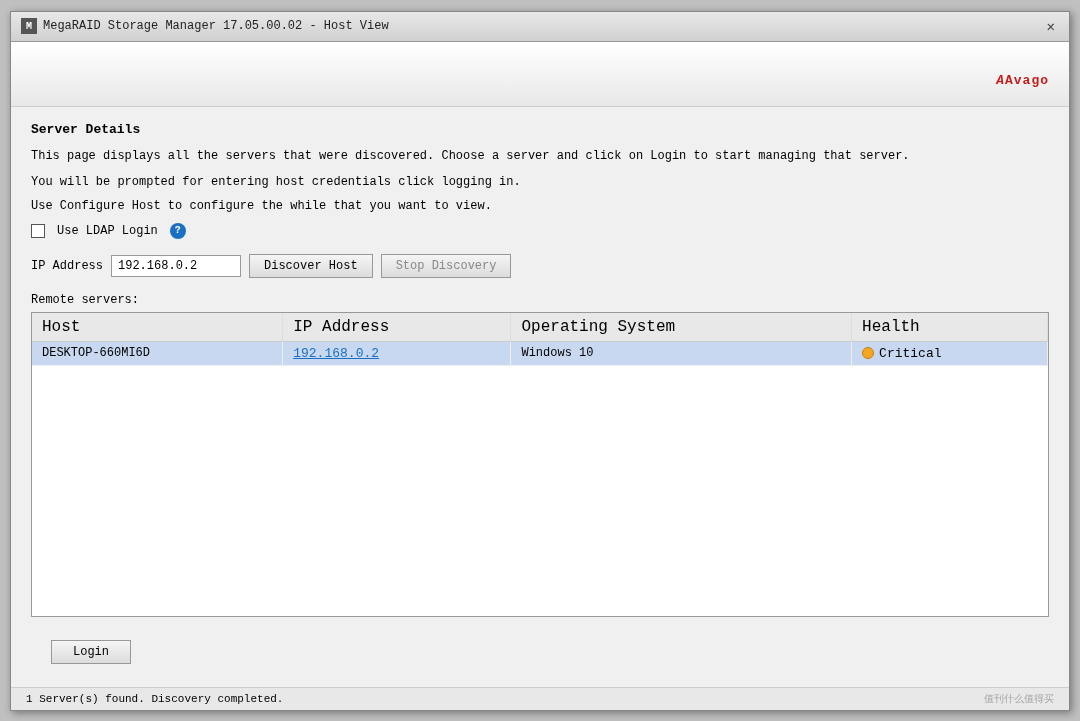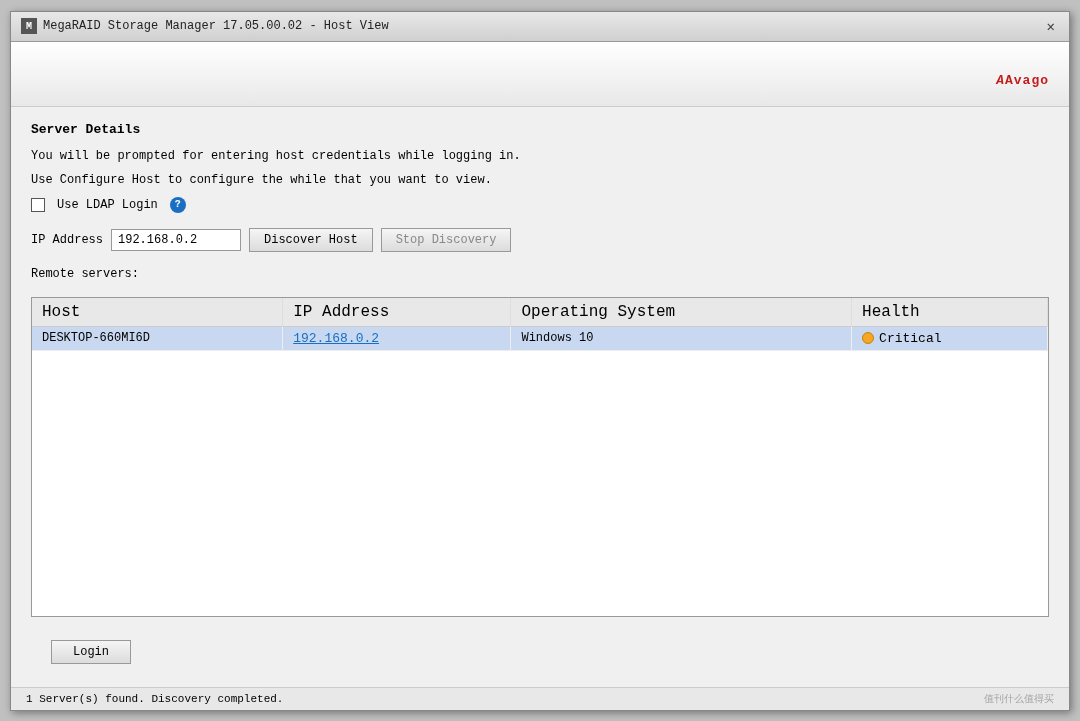--- a/index.html
+++ b/index.html
@@ -194,21 +194,21 @@
       color: #888;
       cursor: default;
     }
 
     .btn-configure {
       min-width: 120px;
     }
 
     .remote-servers-label {
       font-size: 12px;
-      margin-bottom: 16px;
+      margin-bottom: 5px;
     }
 
     .table-container {
       border: 1px solid #999;
       background: white;
       flex: 1;
       overflow: auto;
       margin-bottom: 15px;
     }
 
@@ -310,21 +310,22 @@
 
   <div class="header-banner">
     <div class="avago-logo">
       <span class="a-letter">A</span><span>Avago</span>
     </div>
   </div>
 
   <div class="content">
     <div class="section-title">Server Details</div>
 
-    <p class="description">You will be prompted for entering host credentials while logging in.</p>
+    <p class="description">This page displays all the servers that were discovered.  Choose a server and click on Login to start managing that server.</p>
+    <p class="description">You will be prompted for entering host credentials click logging in.</p>
 
     <p class="config-text">Use Configure Host to configure the while that you want to view.</p>
 
     <div class="ldap-row">
       <div class="ldap-checkbox"></div>
       <span class="ldap-label">Use LDAP Login</span>
       <div class="info-icon">?</div>
     </div>
 
     <div class="ip-row">

